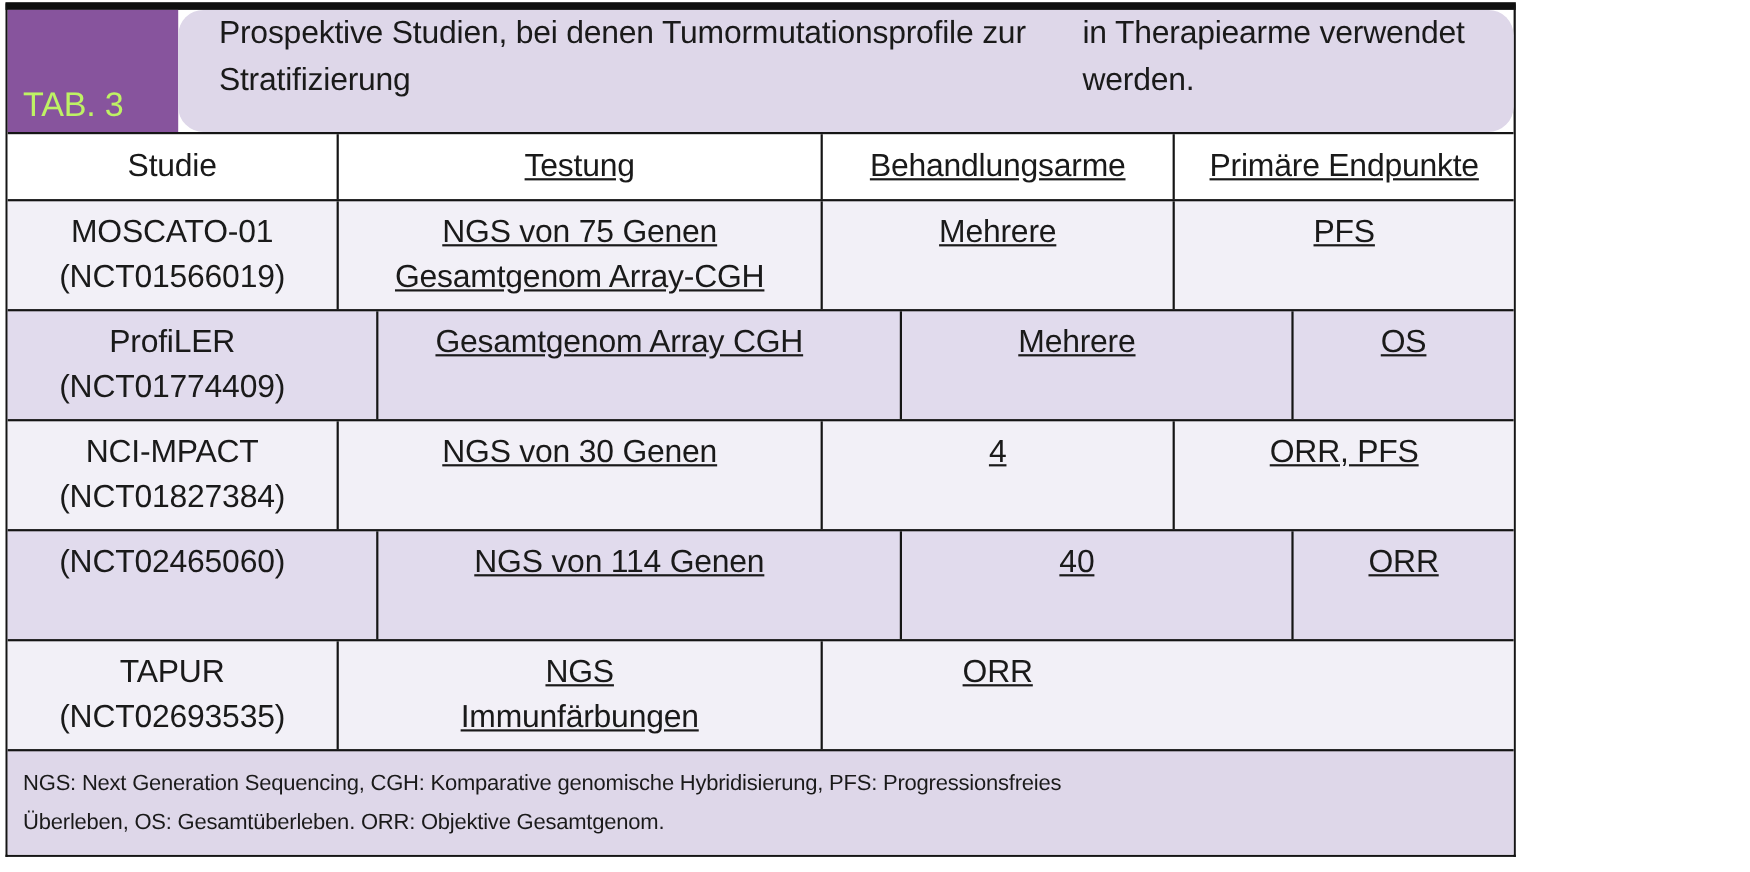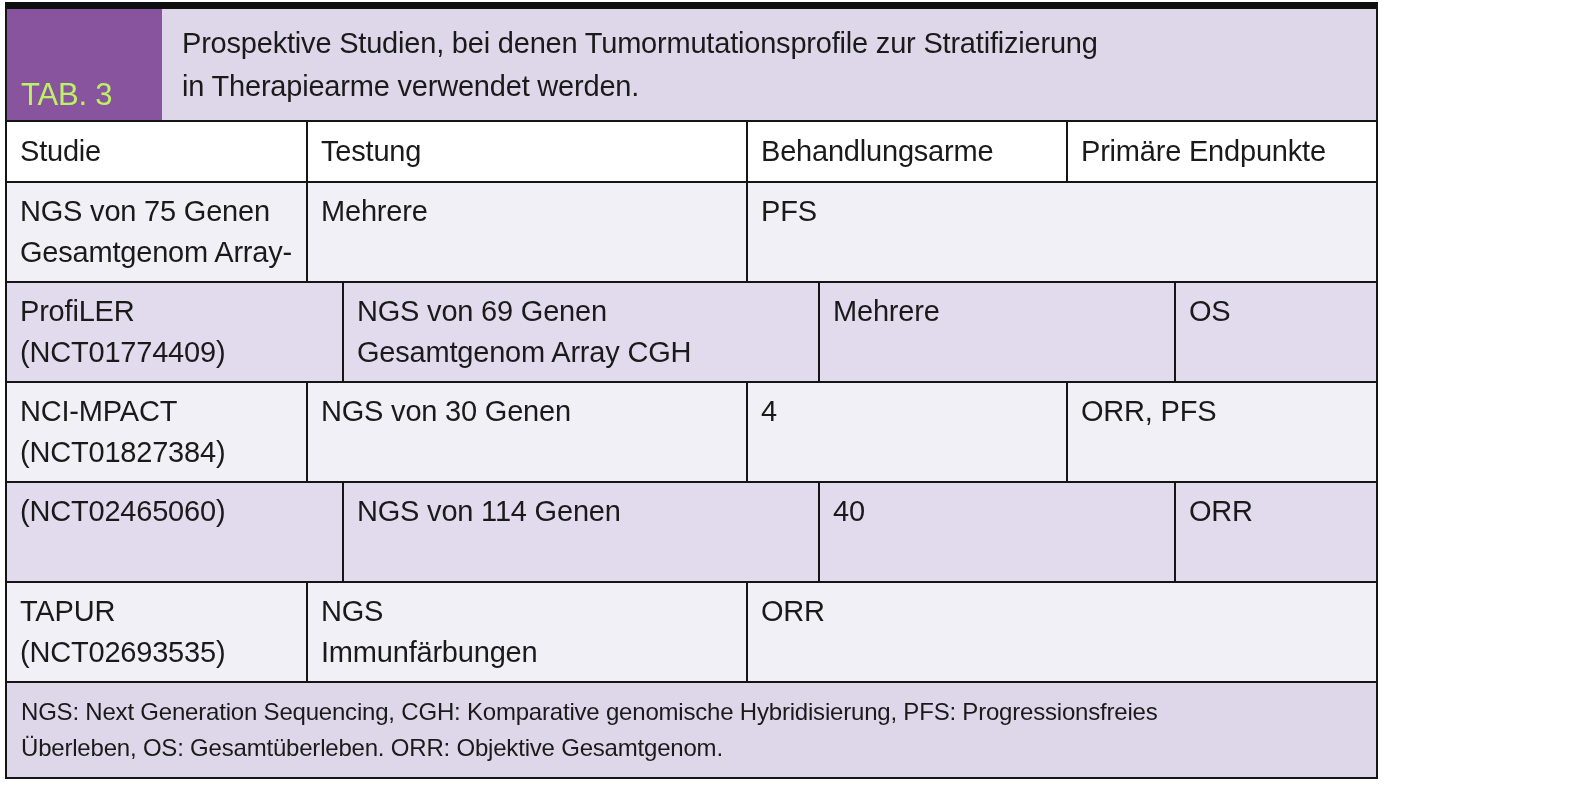--- a/index.html
+++ b/index.html
@@ -37,55 +37,57 @@
     display: flex;
     align-items: flex-end;
     padding: 0 0 8px 14px;
     box-sizing: border-box;
     font-size: 31px;
     line-height: 1.1;
   }
   .title-box {
     background: var(--band-lavender, #ded7e9);
     display: flex;
-    flex-direction: column;
+    flex-direction: row;
     justify-content: center;
-    padding-left: 20px;
+    padding-left: 37px;
     box-sizing: border-box;
     font-size: 29px;
     line-height: 43px;
+    border-radius: 23px;
   }
   
   .row {
     display: grid;
     grid-template-columns: 299px 440px 320px 1fr;
     border-top: 2px solid var(--border, #151515);
     box-sizing: border-box;
   }
   .cell {
     padding: 8px 13px 0 13px;
     font-size: 29px;
     line-height: 41px;
     box-sizing: border-box;
     overflow: hidden;
+    text-align: center;
   }
-  .cell + .cell { border-left: 2px solid var(--border, #151515); }
+  .cell + .cell { border-left: 2px solid var(--border, #151515); text-decoration: underline; }
   .thead { height: 61px; background: #ffffff; }
   .thead .cell { padding-top: 9px; }
   .data-row { height: 100px; }
   .r-light { background: var(--row-light, #f2f0f7); }
   .r-dark  { background: var(--row-dark, #e1dbed); gap: 36px; }
   
   .footnote {
     border-top: 2px solid var(--border, #151515);
     background: var(--band-lavender, #ded7e9);
     height: 96px;
     box-sizing: border-box;
     padding: 11px 14px 0 14px;
-    font-size: 24px;
+    font-size: 20px;
     line-height: 36px;
   }
   .nowrap { white-space: nowrap; }
 </style>
 </head>
 <body>
 
 <div class="canvas">
   <div class="table-wrap">
 
@@ -101,34 +103,37 @@
 
     <div class="row thead">
       <div class="cell">Studie</div>
       <div class="cell">Testung</div>
       <div class="cell">Behandlungsarme</div>
       <div class="cell">Primäre Endpunkte</div>
     </div>
 
     <div class="row data-row r-light">
       <div class="cell">
+        <div>MOSCATO-01</div>
+        <div>(NCT01566019)</div>
+      </div>
+      <div class="cell">
         <div>NGS von 75 Genen</div>
         <div>Gesamtgenom Array-CGH</div>
       </div>
       <div class="cell">Mehrere</div>
       <div class="cell">PFS</div>
     </div>
 
     <div class="row data-row r-dark">
       <div class="cell">
         <div>ProfiLER</div>
         <div>(NCT01774409)</div>
       </div>
       <div class="cell">
-        <div>NGS von 69 Genen</div>
         <div>Gesamtgenom Array CGH</div>
       </div>
       <div class="cell">Mehrere</div>
       <div class="cell">OS</div>
     </div>
 
     <div class="row data-row r-light">
       <div class="cell">
         <div>NCI-MPACT</div>
         <div>(NCT01827384)</div>

